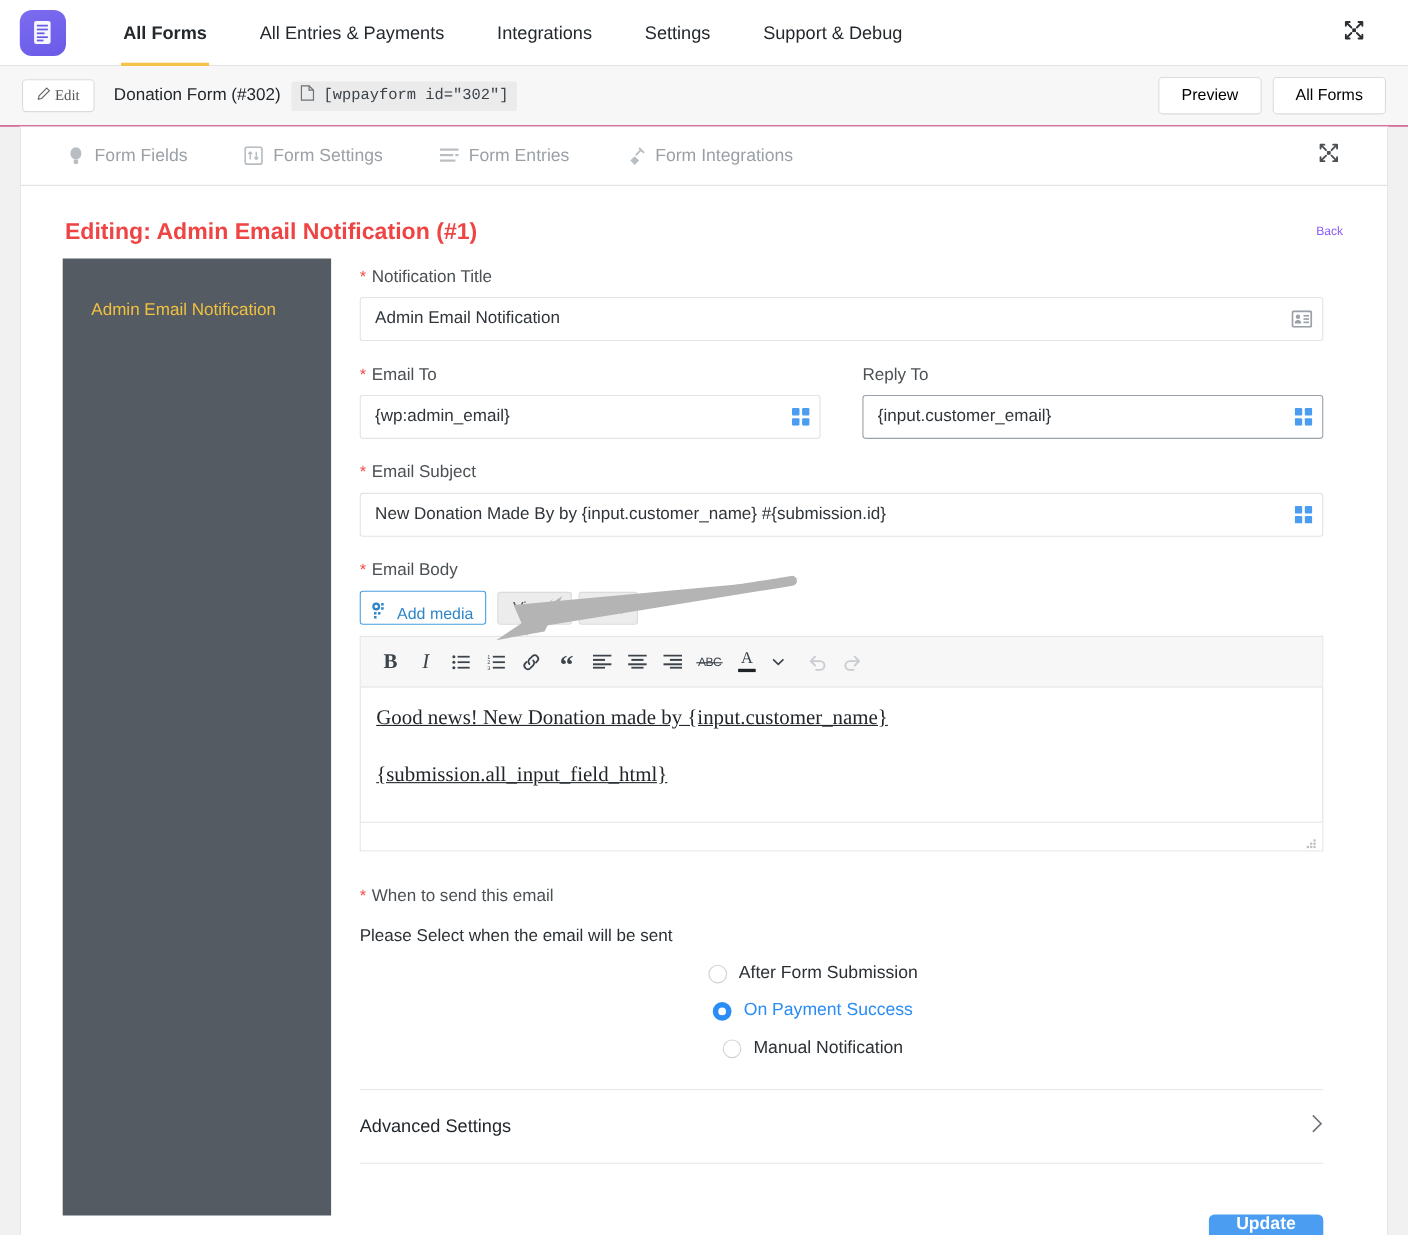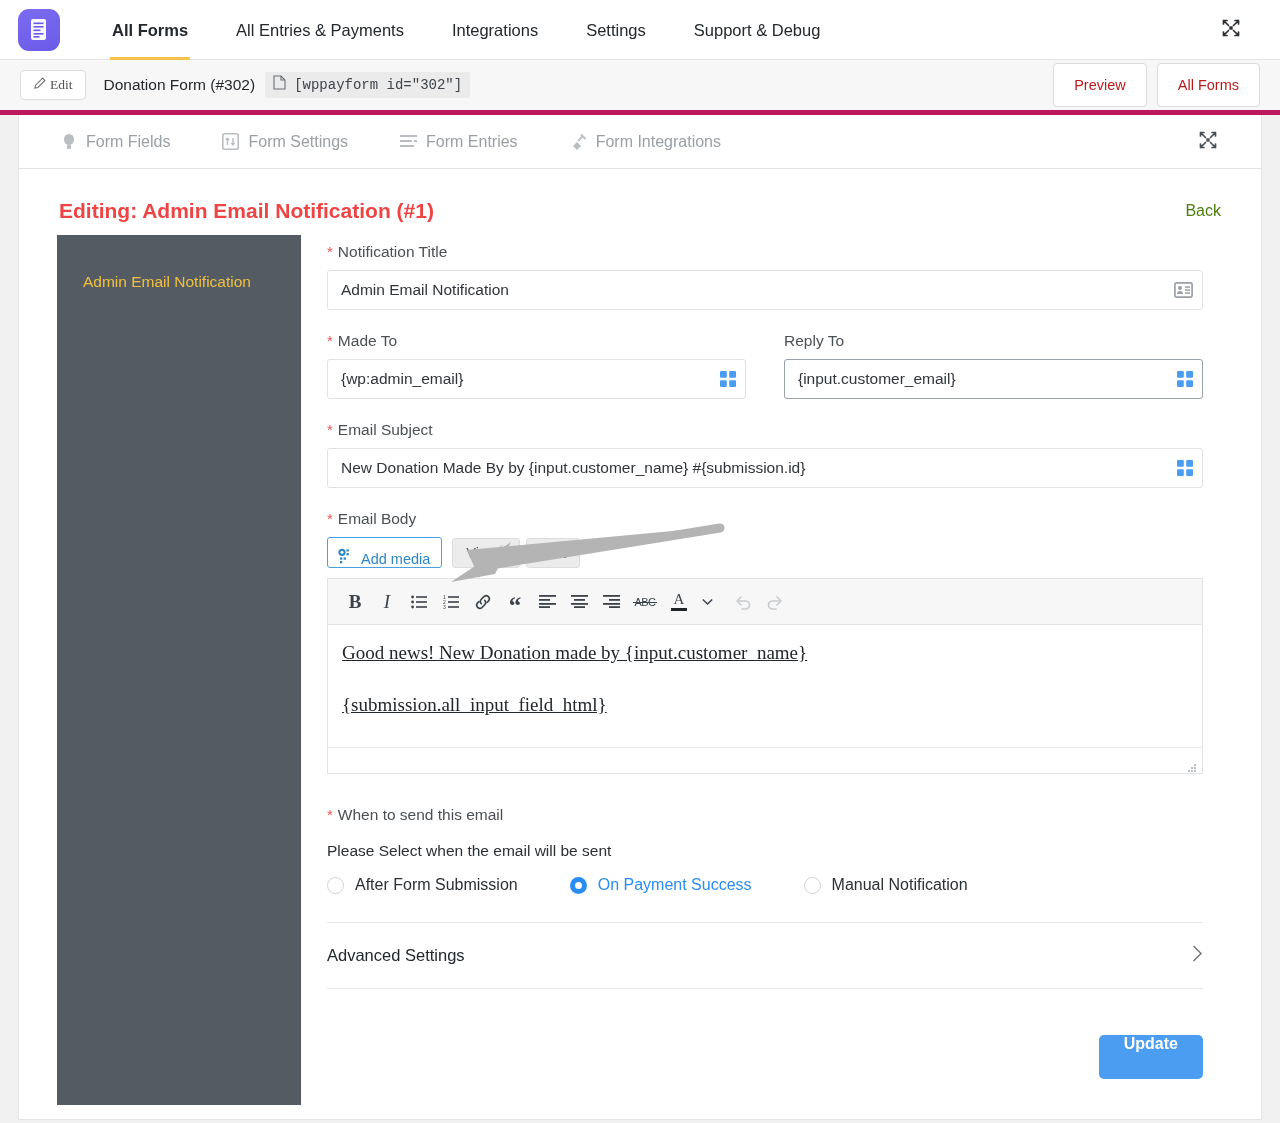--- a/index.html
+++ b/index.html
@@ -56,21 +56,21 @@
     right: 38px;
     top: 50%;
     transform: translateY(-50%);
     cursor: pointer;
   }
 
   
   .formbar {
     height: 55px;
     background: #f7f7f7;
-    border-bottom: 5px solid #be185d;
+    border-bottom: 1px solid #be185d;
     display: flex;
     align-items: center;
     padding: 0 20px;
   }
   .edit-btn {
     border: 1px solid #dcdcdc;
     background: #fff;
     border-radius: 4px;
     height: 30px;
     padding: 0 12px;
@@ -101,24 +101,24 @@
   }
   .formbar-right {
     margin-left: auto;
     display: flex;
     gap: 10px;
   }
   .ghost-btn {
     border: 1px solid #dcdcdc;
     background: #fff;
     border-radius: 4px;
-    height: 44px;
+    height: 34px;
     padding: 0 20px;
     font-size: 14.5px;
-    color: #b91c1c;
+    color: #000000;
     cursor: pointer;
     display: flex; align-items: center;
   }
 
   
   .panel {
     background: #fff;
     margin: 0 18px;
     border: 1px solid #e5e5e5;
     border-top: none;
@@ -168,22 +168,22 @@
     align-items: center;
     padding: 30px 40px 12px 40px;
   }
   .editing-title {
     font-size: 21px;
     font-weight: bold;
     color: #ef4444;
   }
   .back-link {
     margin-left: auto;
-    color: #4d7c0f;
-    font-size: 16px;
+    color: #8b5cf6;
+    font-size: 11px;
     cursor: pointer;
   }
 
   
   .split {
     display: flex;
     padding: 0 0 0 38px;
     align-items: flex-start;
   }
   .side-list {
@@ -351,22 +351,23 @@
 
   
   .sub-help {
     font-size: 15.5px;
     color: #2b3034;
     margin: 18px 0 16px 0;
   }
   .radio-row {
     display: flex;
     align-items: center;
-    gap: 0;
+    gap: 16px;
     margin-bottom: 28px;
+    flex-direction: column;
   }
   .radio-opt {
     display: flex;
     align-items: center;
     gap: 11px;
     cursor: pointer;
     margin-right: 52px;
     white-space: nowrap;
   }
   .radio-dot {
@@ -587,21 +588,21 @@
                   </g>
               </svg>
             </span>
           </div>
         </div>
 
         <div class="two-col">
           <div>
             <div class="field-label">
               <span class="req">*</span>
-              <span>Made To</span>
+              <span>Email To</span>
             </div>
             <div class="inputwrap">
               <input class="txt-input" type="text" value="{wp:admin_email}" style="">
               <span class="in-icon">
                 <svg width="16" height="16" viewBox="0 0 16 16">
                     <g fill="#4a9df0">
                       <rect x="0" y="0" width="6.8" height="6.8" rx="1"></rect>
                       <rect x="9.2" y="0" width="6.8" height="6.8" rx="1"></rect>
                       <rect x="0" y="9.2" width="6.8" height="6.8" rx="1"></rect>
                       <rect x="9.2" y="9.2" width="6.8" height="6.8" rx="1"></rect>

